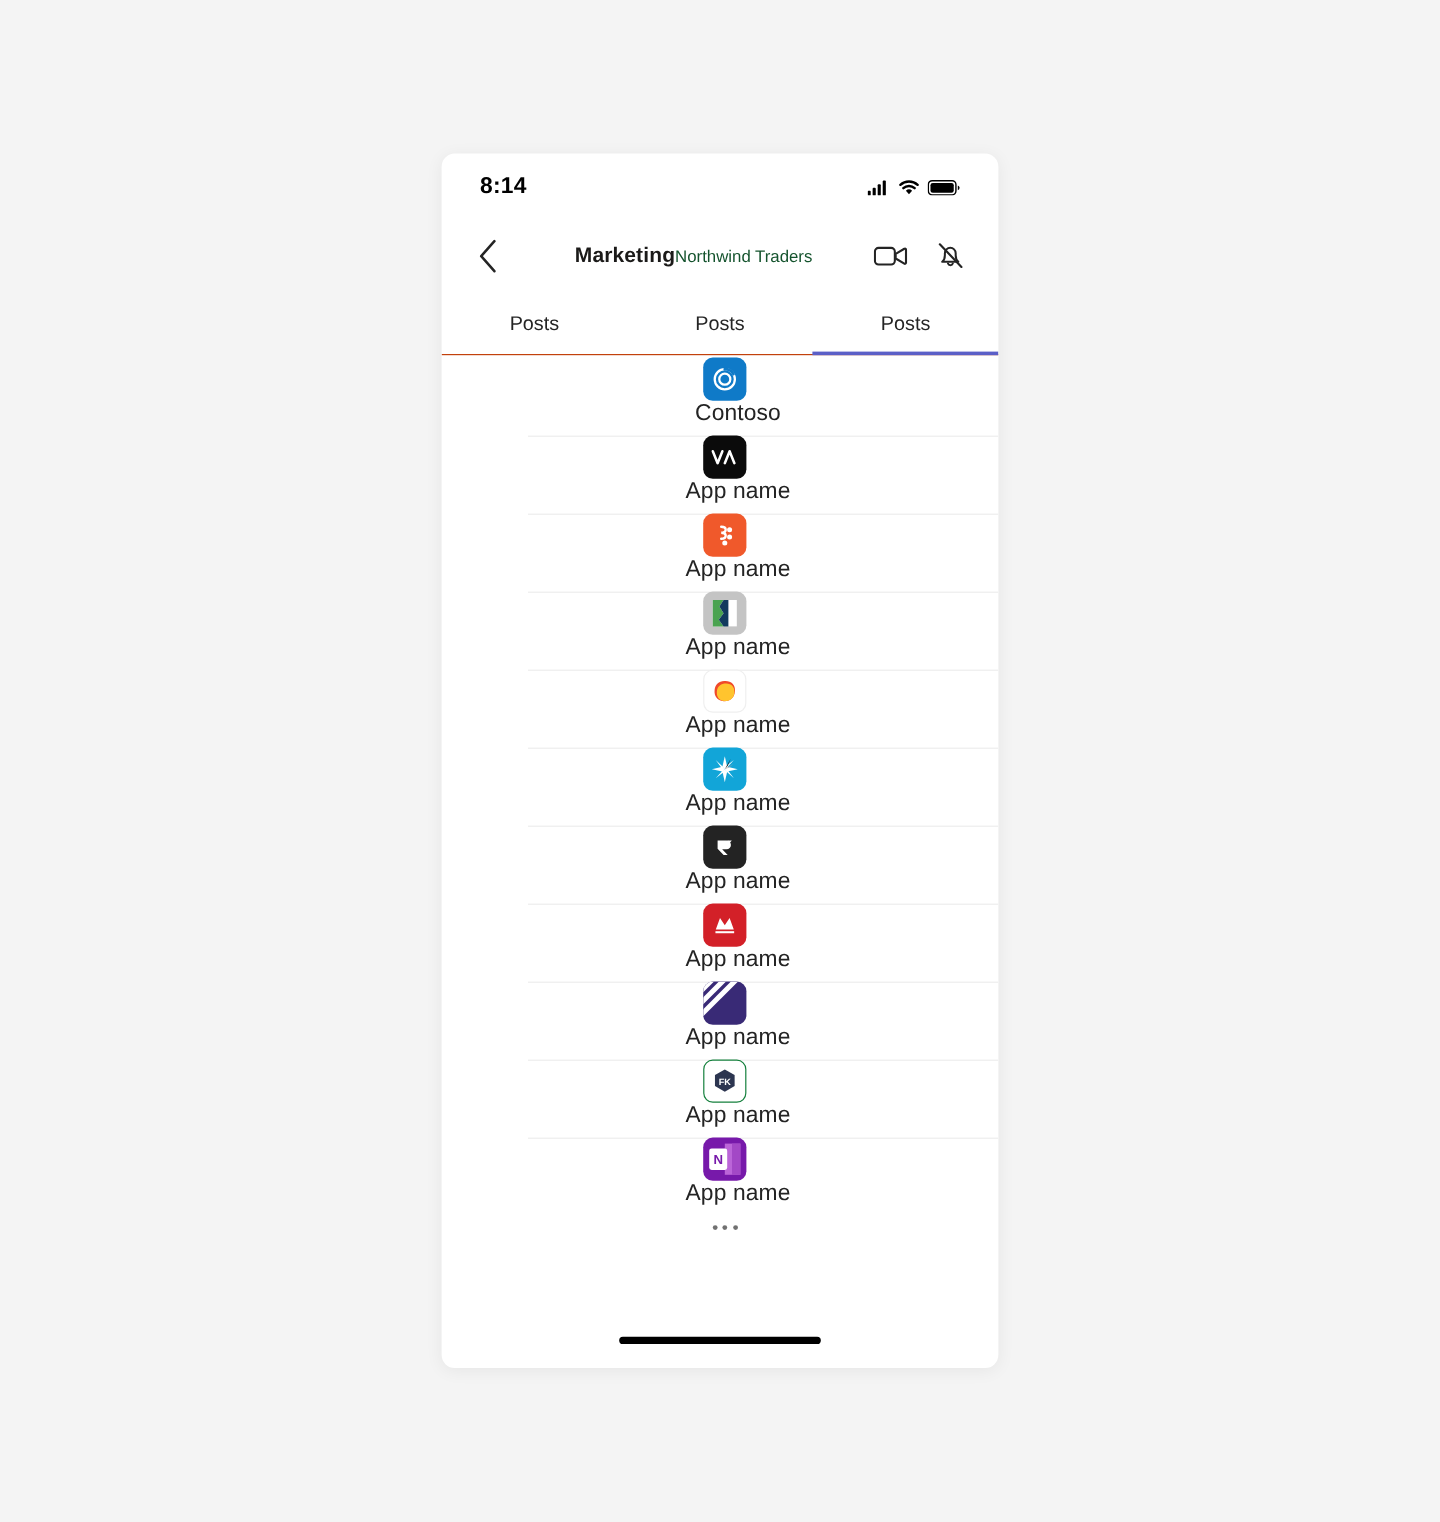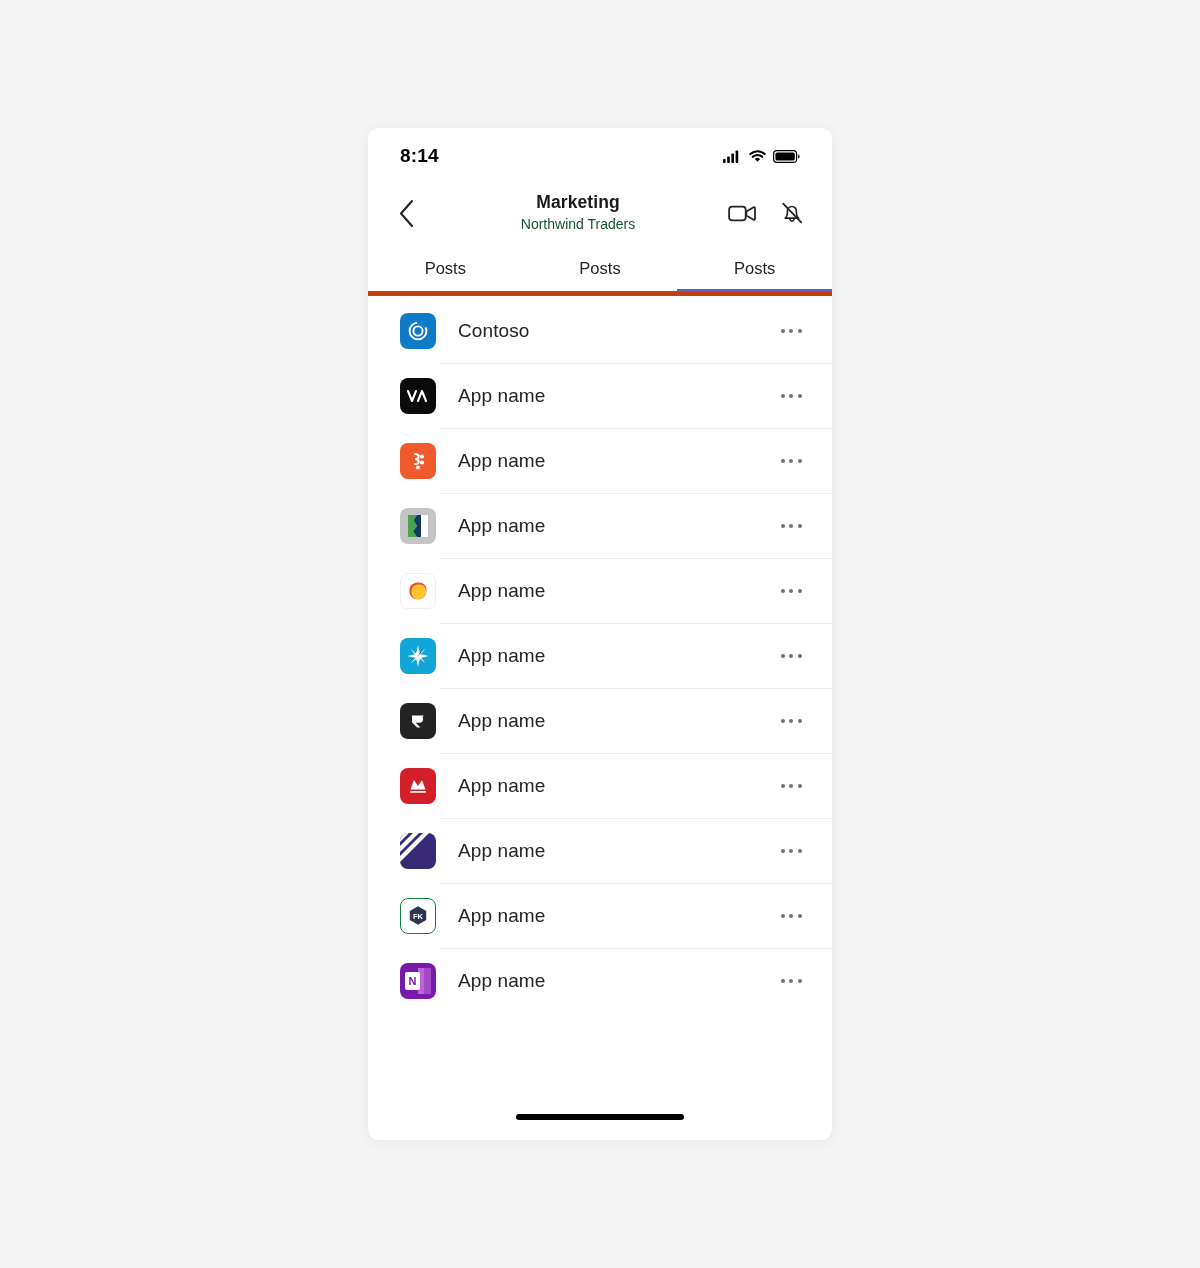--- a/index.html
+++ b/index.html
@@ -68,21 +68,21 @@
     height: 40px;
     display: flex;
     align-items: center;
     justify-content: center;
     flex: none;
     cursor: pointer;
   }
   .title-block {
     flex: 1;
     display: flex;
-    flex-direction: column;
+    flex-direction: row;
     align-items: center;
     justify-content: center;
     padding-left: 4px;
   }
   .team-name {
     font-size: 17.5px;
     font-weight: bold;
     color: #1b1a19;
     line-height: 1.25;
     letter-spacing: 0.1px;
@@ -107,21 +107,21 @@
     align-items: center;
     justify-content: center;
     cursor: pointer;
   }
 
   
   .tabbar {
     height: 50px;
     display: flex;
     flex: none;
-    border-bottom: 5px solid #c2410c;
+    border-bottom: 1px solid #c2410c;
     text-align: right;
   }
   .tab {
     flex: 1;
     display: flex;
     align-items: center;
     justify-content: center;
     position: relative;
     font-size: 16.5px;
     color: #242424;
@@ -144,20 +144,21 @@
     padding-top: 2px;
   }
   .app-row {
     height: 65px;
     display: flex;
     align-items: center;
     padding-left: 32px;
     padding-right: 24px;
     position: relative;
     cursor: pointer;
+    flex-direction: column;
   }
   .app-row .divider {
     position: absolute;
     left: 72px;
     right: 0;
     top: 0;
     height: 1px;
     background: #ededed;
   }
   .app-row:first-child .divider { display: none; }

